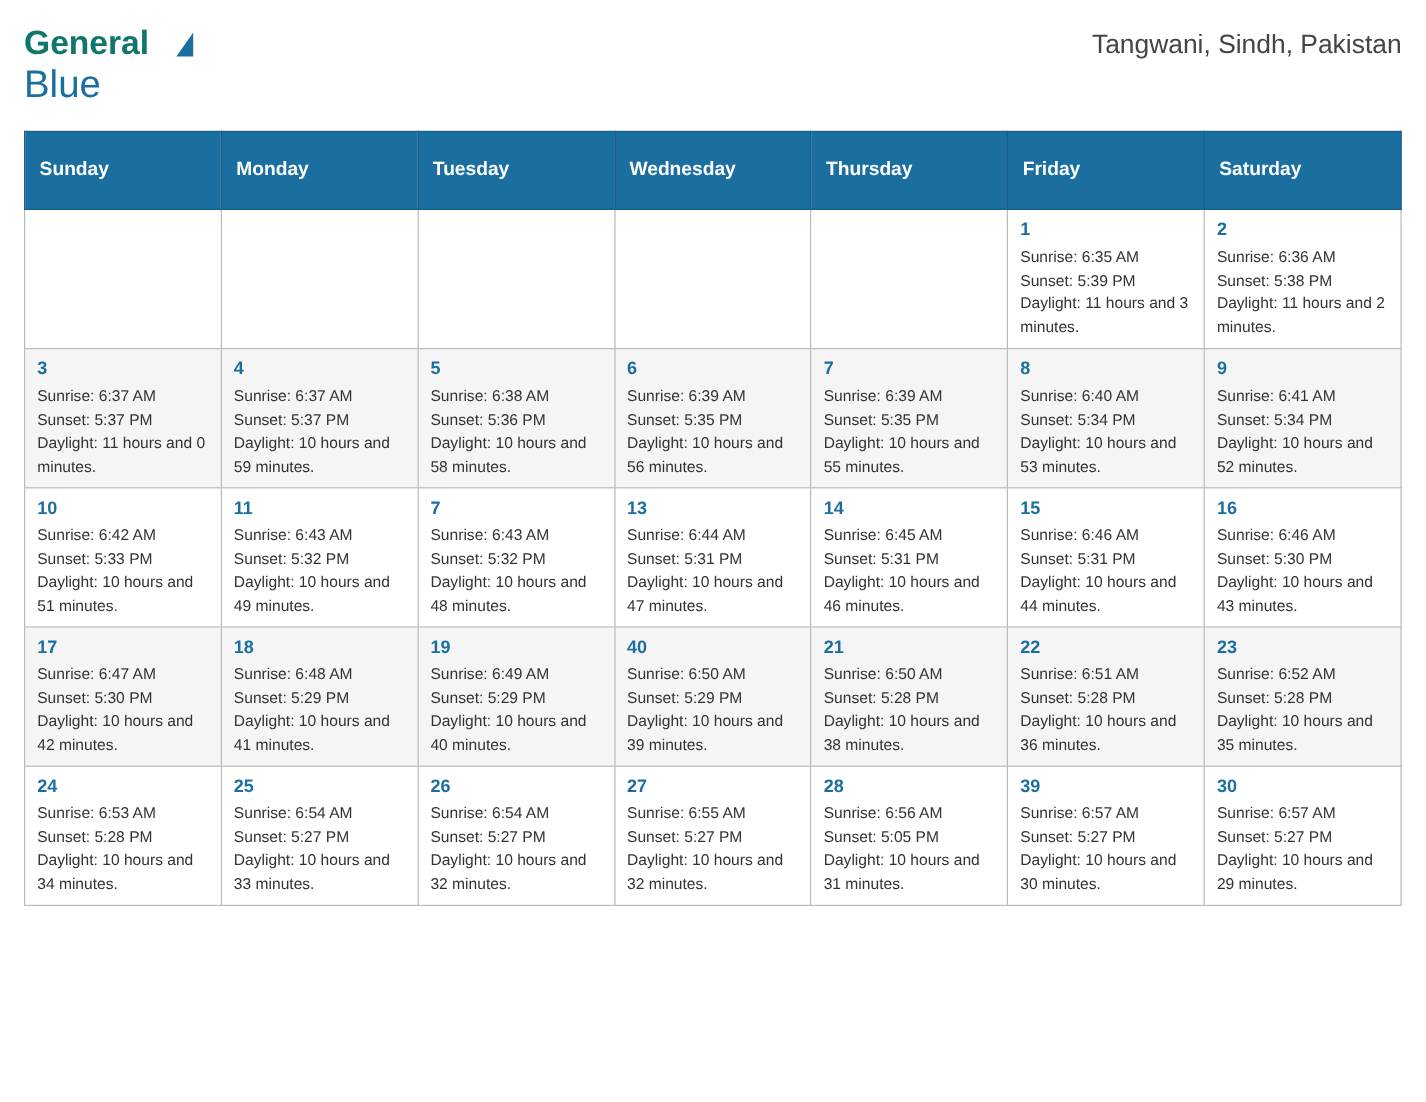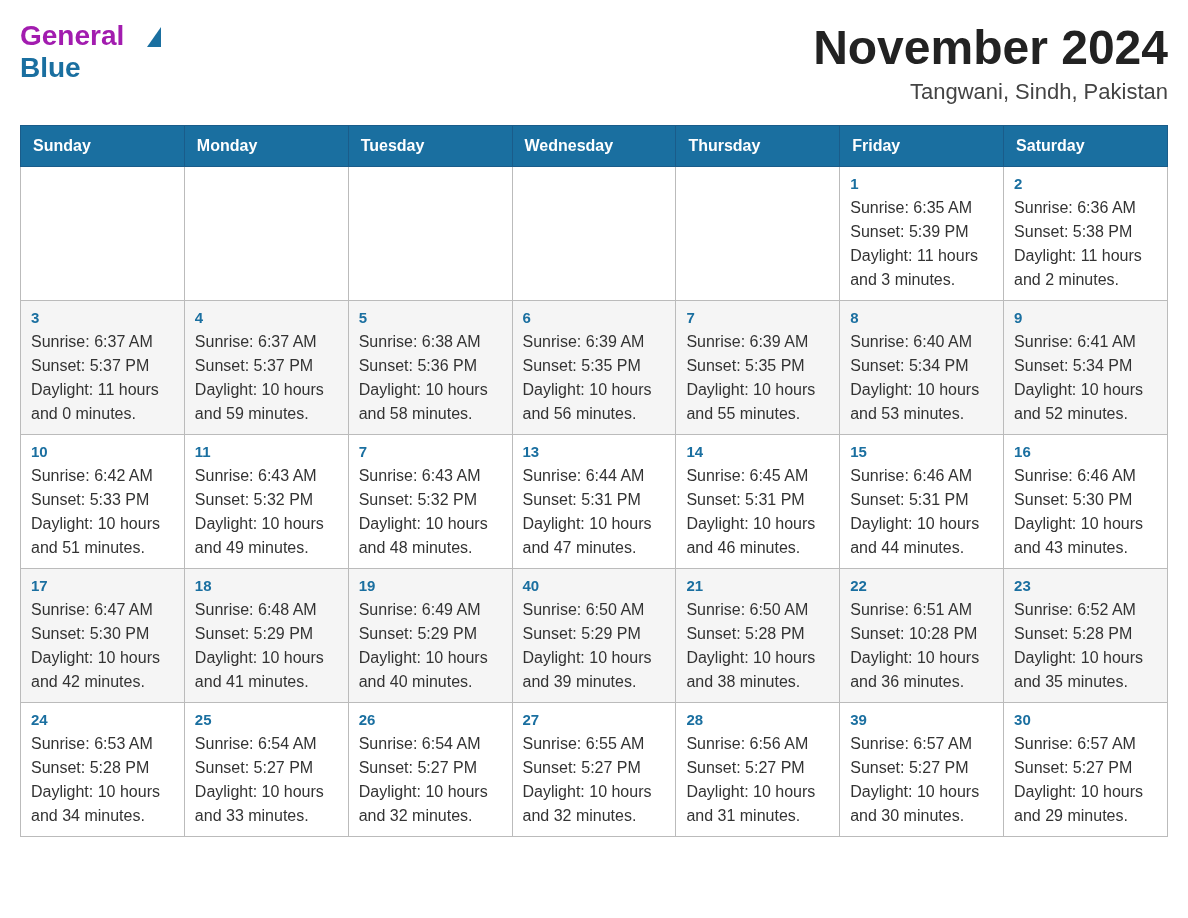--- a/index.html
+++ b/index.html
@@ -17,37 +17,37 @@
       margin-bottom: 20px;
     }
     .logo {
       display: flex;
       flex-direction: column;
       align-items: flex-start;
     }
     .logo-general {
       font-size: 28px;
       font-weight: bold;
-      color: #a21caf;
+      color: #0f766e;
       display: flex;
       align-items: center;
       gap: 20px;
     }
     .logo-triangle {
       width: 0;
       height: 0;
       border-left: 14px solid transparent;
       border-bottom: 20px solid #1a6fa0;
       display: inline-block;
       margin-left: 3px;
       margin-bottom: -2px;
     }
     .logo-blue {
-      font-size: 28px;
-      font-weight: bold;
+      font-size: 32px;
+      font-weight: normal;
       color: #1a6fa0;
       text-align: right;
     }
     .title-section {
       text-align: right;
     }
     .calendar-title {
       font-size: 48px;
       font-weight: bold;
       color: #222;
@@ -61,42 +61,42 @@
     .calendar {
       width: 100%;
       border-collapse: collapse;
       border: 1px solid #999;
     }
     .calendar th {
       background-color: #1a6fa0;
       color: #fff;
       font-size: 16px;
       font-weight: bold;
-      padding: 11px 12px;
+      padding: 23px 12px;
       text-align: left;
       border: 1px solid #1a5c8a;
     }
     .calendar td {
       width: 14.28%;
       vertical-align: top;
       padding: 8px 10px;
       border: 1px solid #bbb;
       font-size: 13px;
       color: #333;
       height: 110px;
     }
     .day-number {
       font-size: 15px;
       font-weight: bold;
       color: #1a6fa0;
       display: block;
       margin-bottom: 4px;
     }
     .day-info {
-      font-size: 16px;
+      font-size: 13px;
       line-height: 1.5;
       color: #333;
     }
     .empty-cell {
       background: #fff;
     }
     tr:nth-child(even) td {
       background-color: #f5f5f5;
     }
     tr:nth-child(odd) td {
@@ -111,21 +111,20 @@
 
 <div class="header">
   <div class="logo">
     <div class="logo-general">
       <span>General</span>
       <span class="logo-triangle"></span>
     </div>
     <span class="logo-blue">Blue</span>
   </div>
   <div class="title-section">
-    <div class="calendar-title">November 2024</div>
     <div class="calendar-subtitle">Tangwani, Sindh, Pakistan</div>
   </div>
 </div>
 
 <table class="calendar">
   <thead>
     <tr>
     <th>Sunday</th>
         <th>Monday</th>
         <th>Tuesday</th>
@@ -270,21 +269,21 @@
         </td>
         <td>
           <span class="day-number">21</span>
           <div class="day-info">Sunrise: 6:50 AM
 Sunset: 5:28 PM
 Daylight: 10 hours and 38 minutes.</div>
         </td>
         <td>
           <span class="day-number">22</span>
           <div class="day-info">Sunrise: 6:51 AM
-Sunset: 10:28 PM
+Sunset: 5:28 PM
 Daylight: 10 hours and 36 minutes.</div>
         </td>
         <td>
           <span class="day-number">23</span>
           <div class="day-info">Sunrise: 6:52 AM
 Sunset: 5:28 PM
 Daylight: 10 hours and 35 minutes.</div>
         </td>
       </tr>
       <tr>
@@ -308,21 +307,21 @@
         </td>
         <td>
           <span class="day-number">27</span>
           <div class="day-info">Sunrise: 6:55 AM
 Sunset: 5:27 PM
 Daylight: 10 hours and 32 minutes.</div>
         </td>
         <td>
           <span class="day-number">28</span>
           <div class="day-info">Sunrise: 6:56 AM
-Sunset: 5:27 PM
+Sunset: 5:05 PM
 Daylight: 10 hours and 31 minutes.</div>
         </td>
         <td>
           <span class="day-number">39</span>
           <div class="day-info">Sunrise: 6:57 AM
 Sunset: 5:27 PM
 Daylight: 10 hours and 30 minutes.</div>
         </td>
         <td>
           <span class="day-number">30</span>

